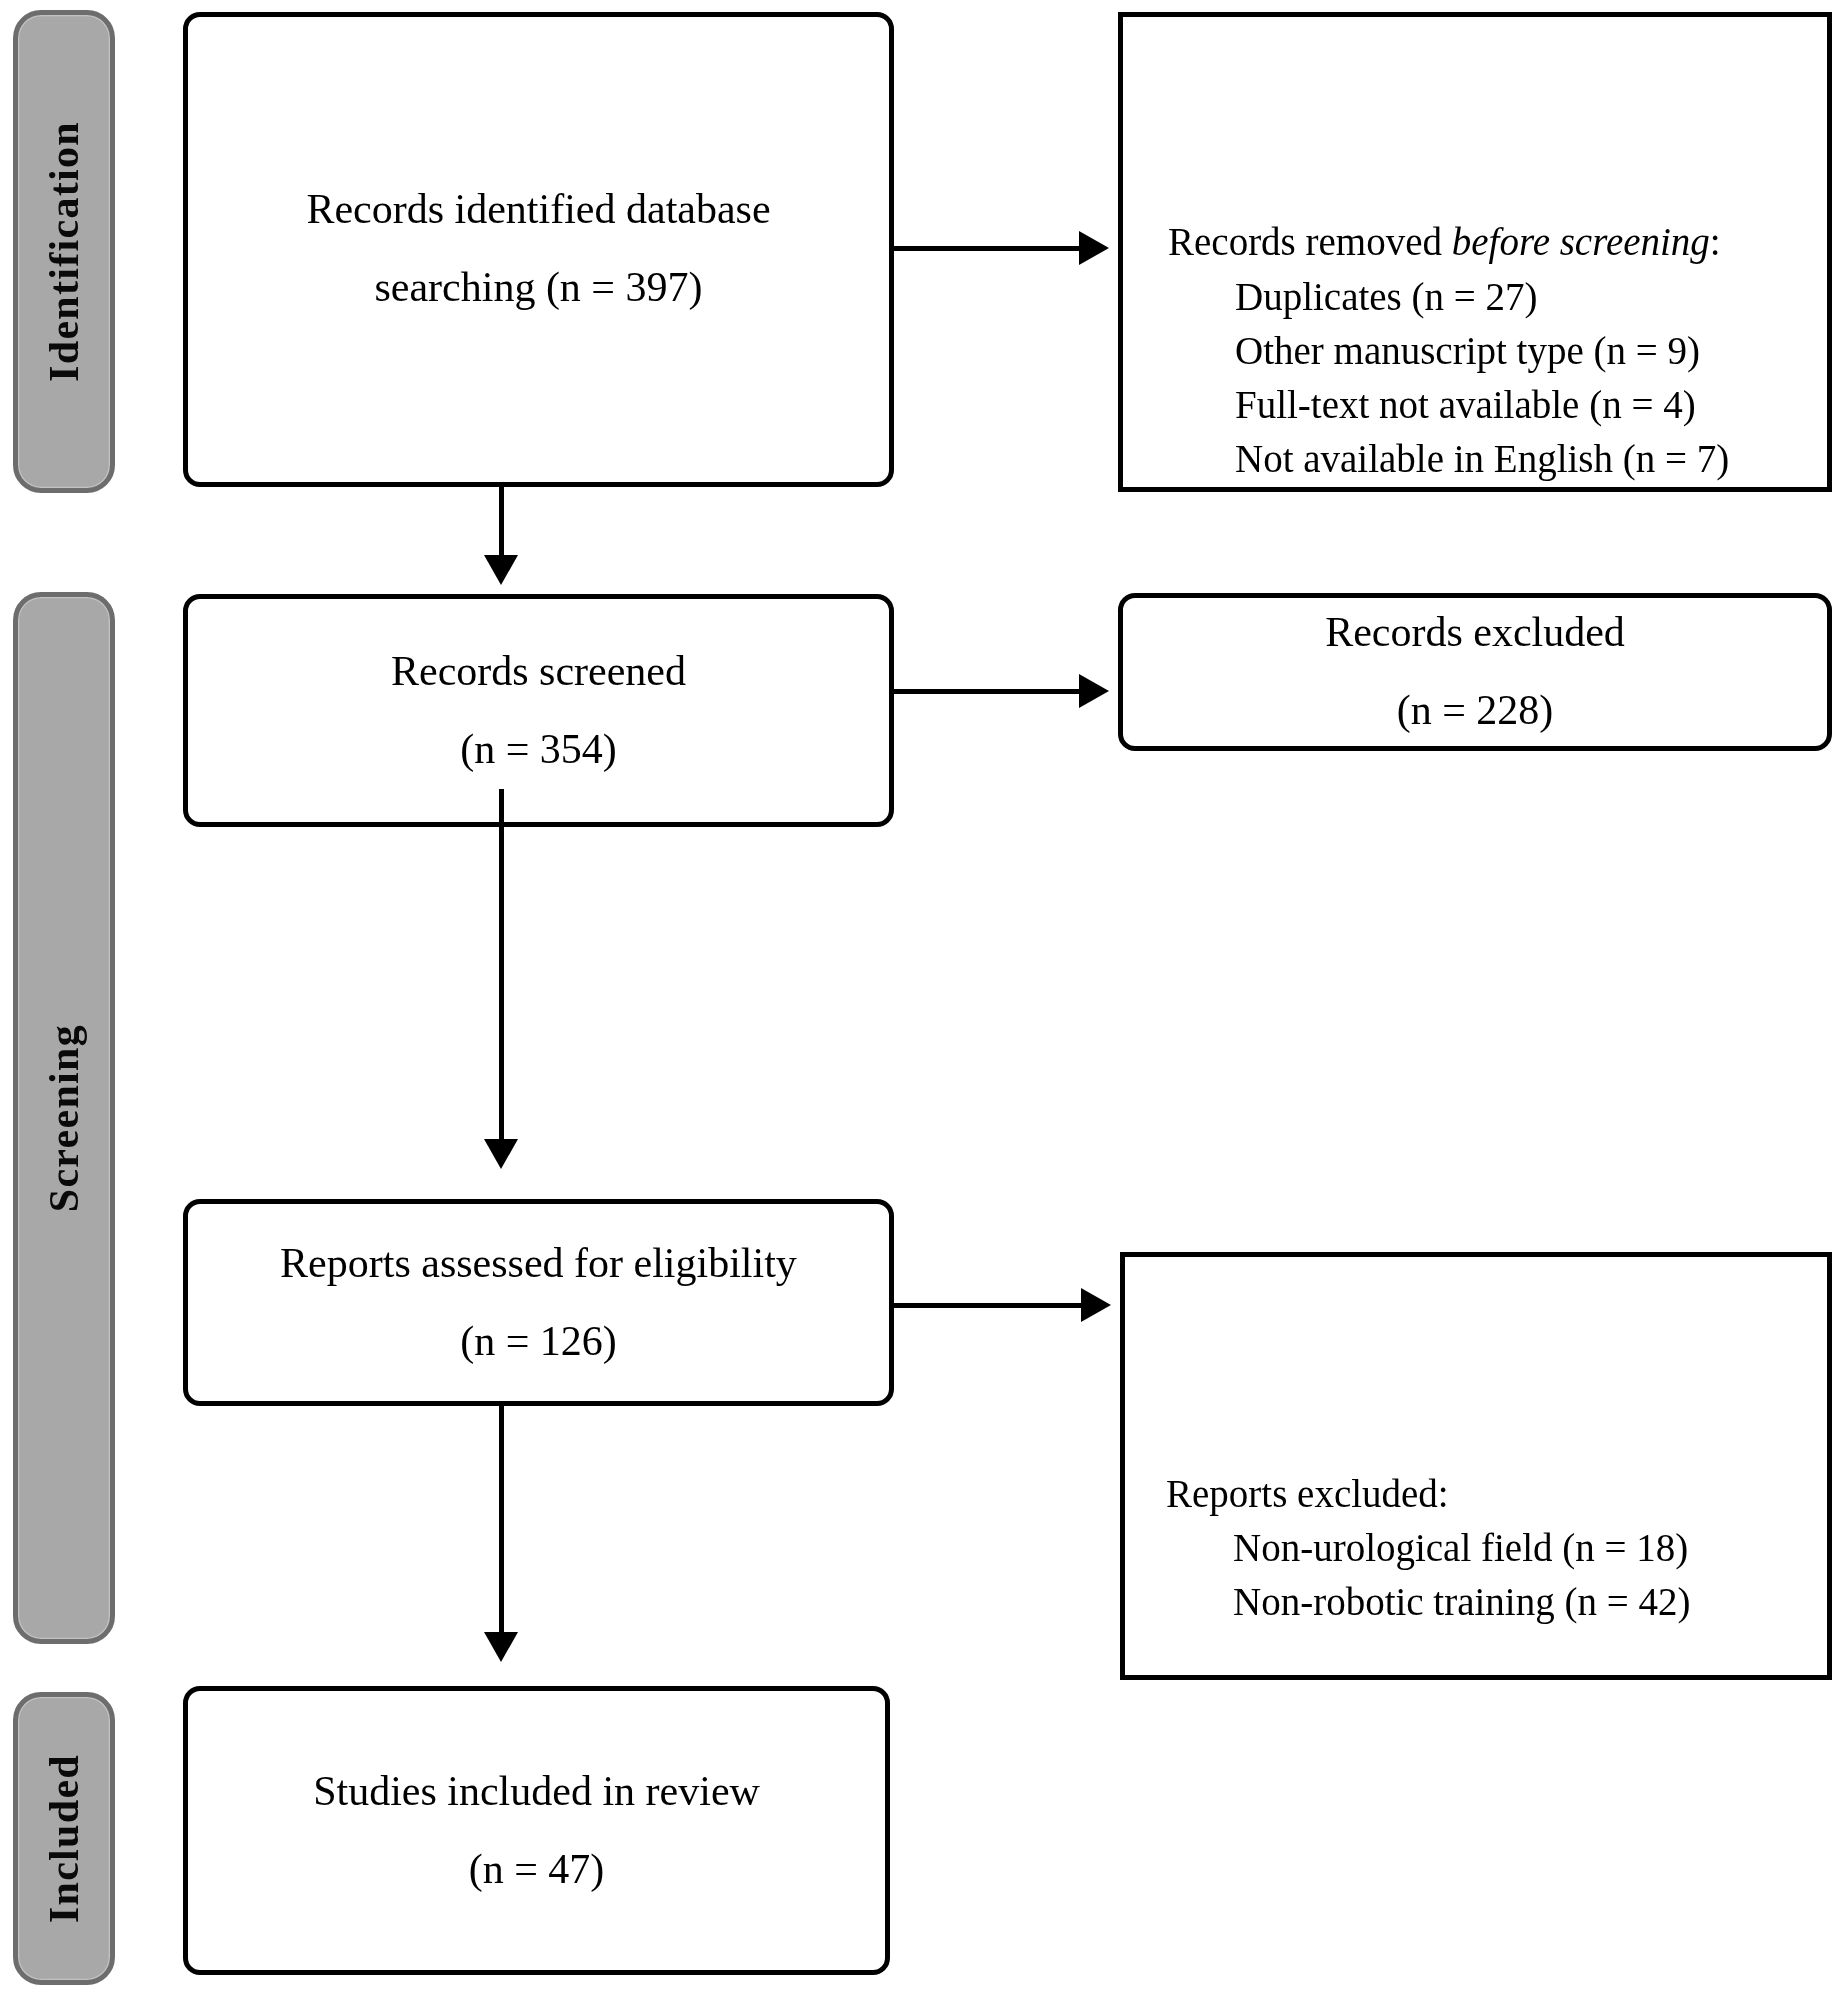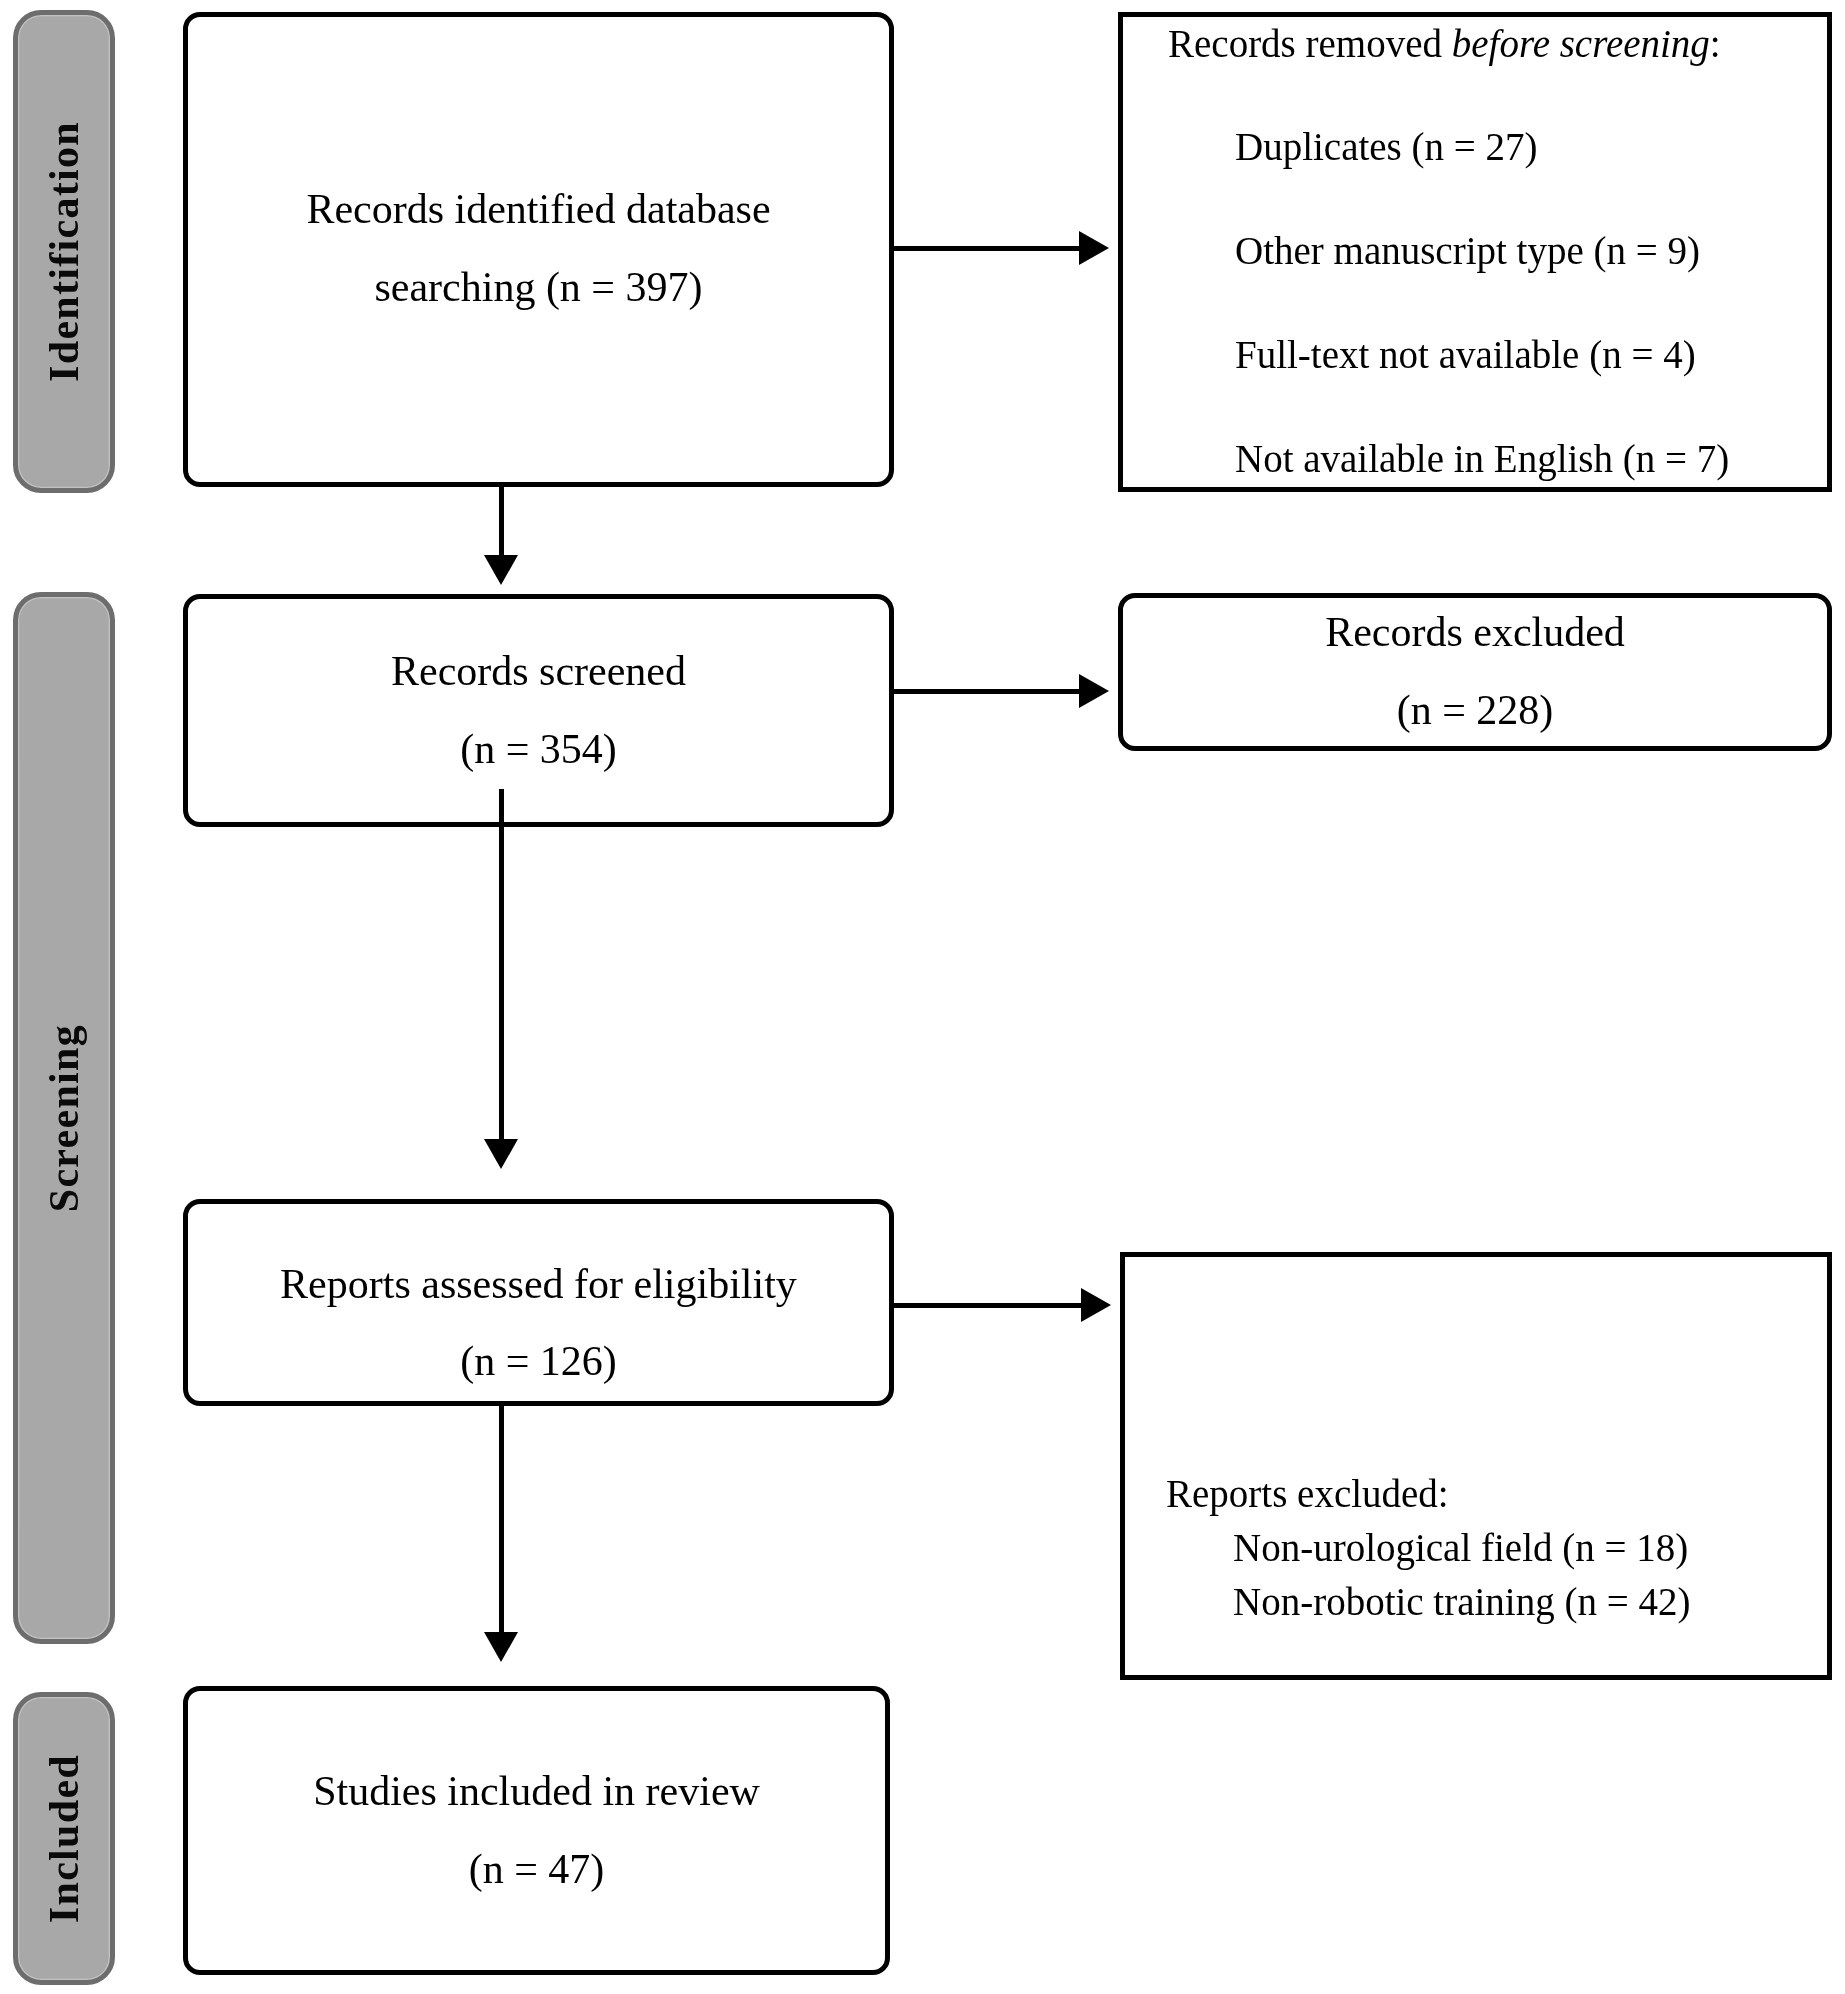--- a/index.html
+++ b/index.html
@@ -22,21 +22,21 @@
   }
   
   .flow-box {
     position:absolute; border:5.7px solid #000; box-sizing:border-box; background:#fff;
   }
   .center-text {
     display:flex; flex-direction:column; align-items:center; justify-content:center;
     text-align:center; font-size:42px; line-height:1.85;border-radius:17px;
   }
   .center-text .line { display:block; }
-  .listing { display:flex; flex-direction:column; justify-content:space-between;
+  .listing { display:flex; flex-direction:column; justify-content:flex-end;
     font-size:39px; line-height:1.39; }
   .listing .item { padding-left:67px; }
   .listing-low { display:block; font-size:39px; line-height:1.39;margin-top:40px; }
   .listing-low .item { padding-left:67px; }
   .em { font-style:italic; }
   
   .hline { position:absolute; height:5.1px; background:#000; }
   .vline { position:absolute; width:5.1px; background:#000; }
   .head-right { position:absolute; width:0; height:0;
     border-top:17px solid transparent; border-bottom:17px solid transparent;
@@ -48,21 +48,21 @@
   
   #tab-identification { top:9.5px;  height:483px;  }
   #tab-screening      { top:592px; height:1052px; }
   #tab-included       { top:1692px;height:293px;  }
 
   
   #box-identified       { left:183px;  top:11.5px;   width:711px; height:475px; }
   #box-removed          { left:1118px; top:11.5px;   width:714px; height:480px; padding:0 19px 0 45px; }
   #box-screened         { left:183px;  top:594px;  width:711px; height:233px; }
   #box-excluded         { left:1118px; top:593px;  width:714px; height:158px; }
-  #box-assessed         { left:183px;  top:1199px; width:711px; height:207px;justify-content:flex-end; }
+  #box-assessed         { left:183px;  top:1199px; width:711px; height:207px; }
   #box-reports-excluded { left:1120px; top:1212px; width:712px; height:428px; padding:210px 19px 0 41px; }
   #box-included         { left:183px;  top:1686px; width:707px; height:289px; }
 </style>
 </head>
 <body>
 
 <div class="canvas">
 
   <div class="stage-tab" id="tab-identification">
     <span class="vlabel">Identification</span>

